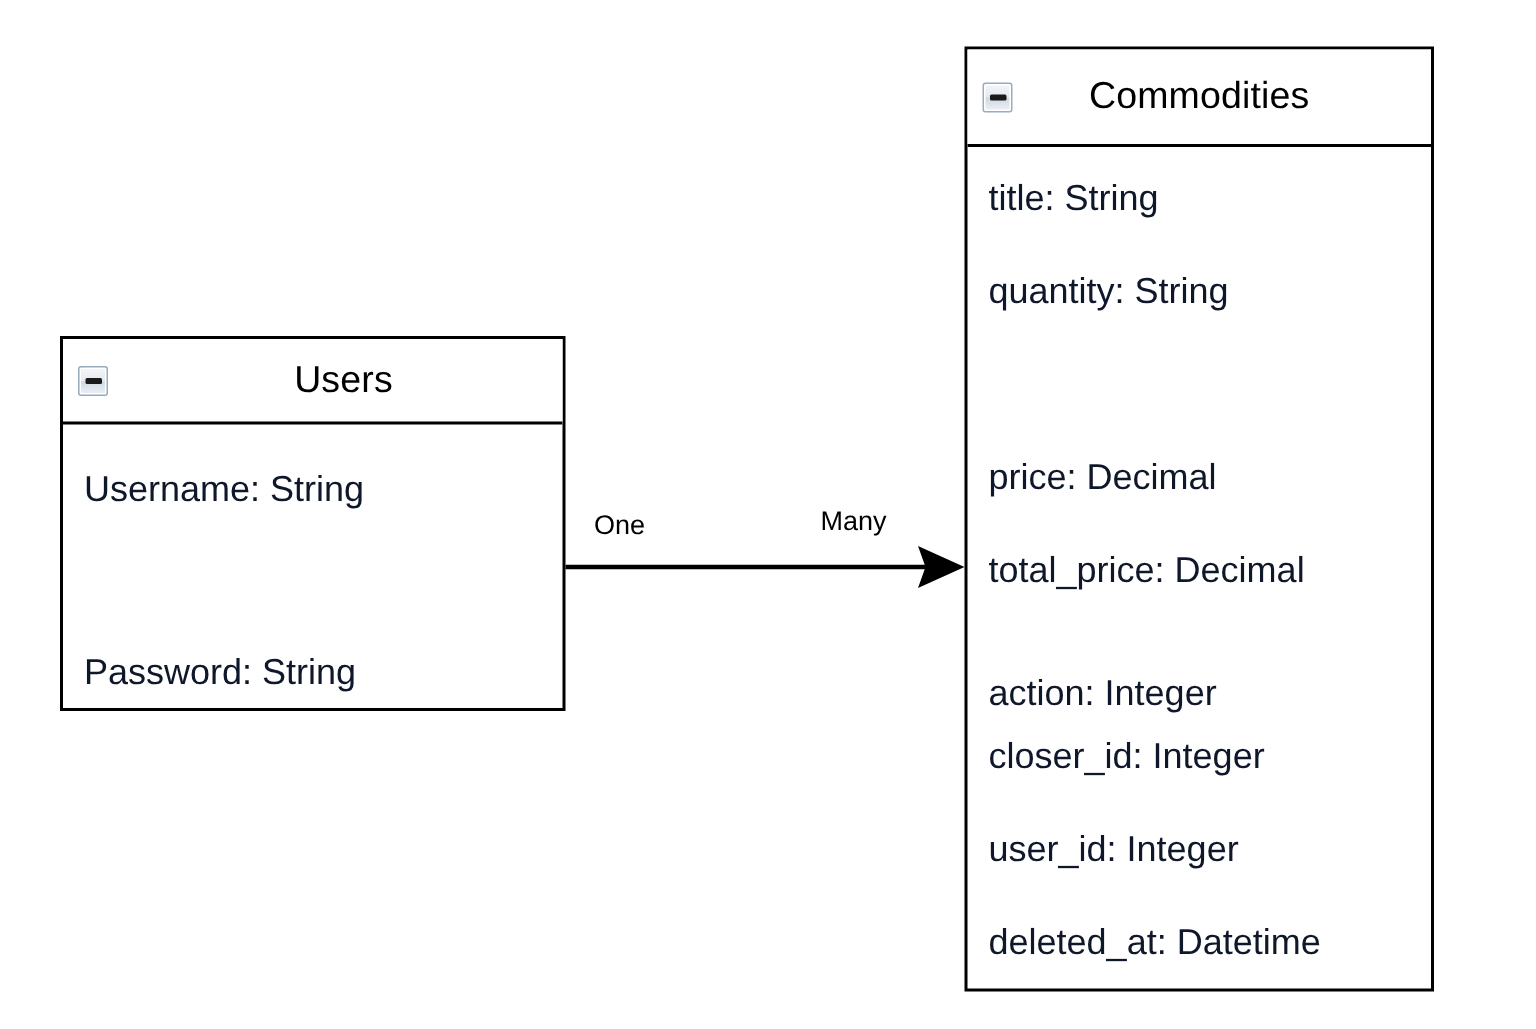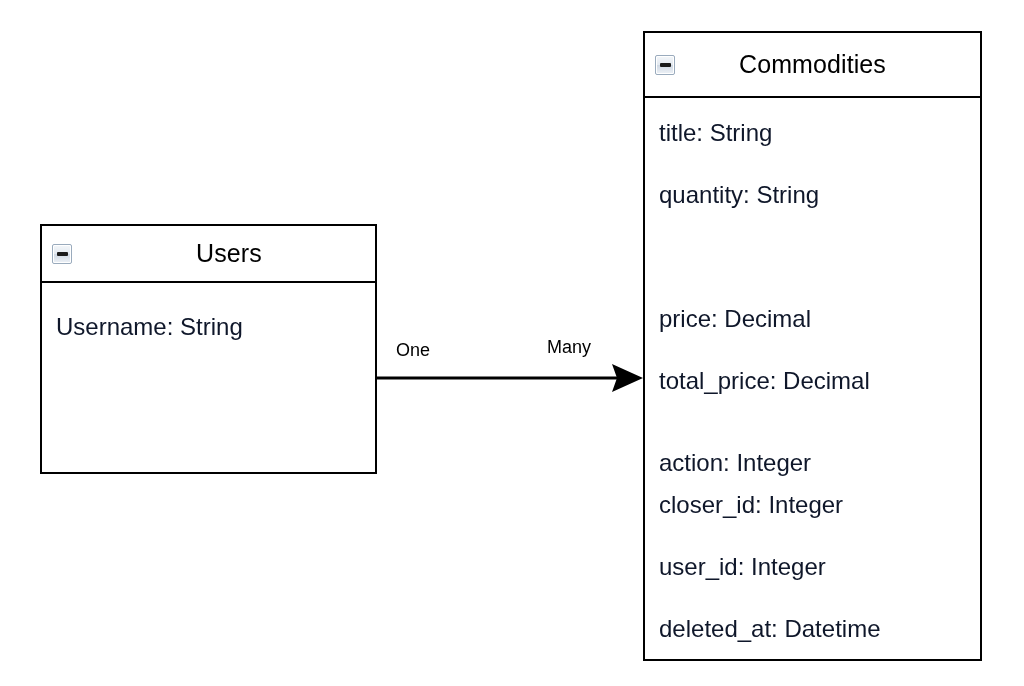--- a/index.html
+++ b/index.html
@@ -97,21 +97,21 @@
     width: 337px;
     height: 250px;
   }
   #users-entity .entity-header { height: 57px; padding-left: 41px; }
   #users-entity .entity-body   { height: 189px; }
 
   
   #commodities-entity {
     left: 643px;
     top: 31px;
-    width: 339px;
+    width: 313px;
     height: 630px;
   }
   #commodities-entity .entity-header { height: 65px; }
   #commodities-entity .entity-body   { height: 561px; }
 
   
   #relationship {
     position: absolute;
     left: 0; top: 0;
     width: 1024px;
@@ -135,20 +135,21 @@
 
   <div class="entity" id="users-entity">
     <div class="entity-header">
       <span class="collapse-icon">
         <span class="bar"></span>
       </span>
       <span class="entity-title">Users</span>
     </div>
     <div class="entity-body">
       <span class="attr-row" style="top:32px;">Username: String</span>
+      <span class="attr-row" style="top:154px;">Password: String</span>
     </div>
   </div>
 
   <div class="entity" id="commodities-entity">
     <div class="entity-header">
       <span class="collapse-icon">
         <span class="bar"></span>
       </span>
       <span class="entity-title">Commodities</span>
     </div>

